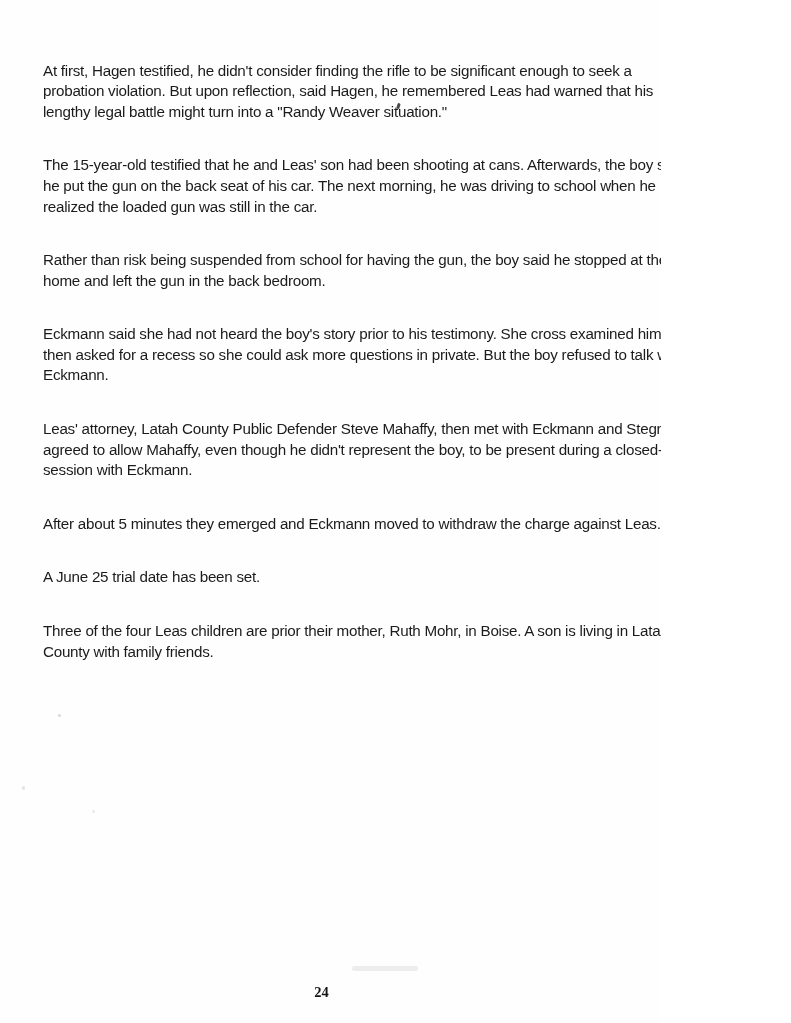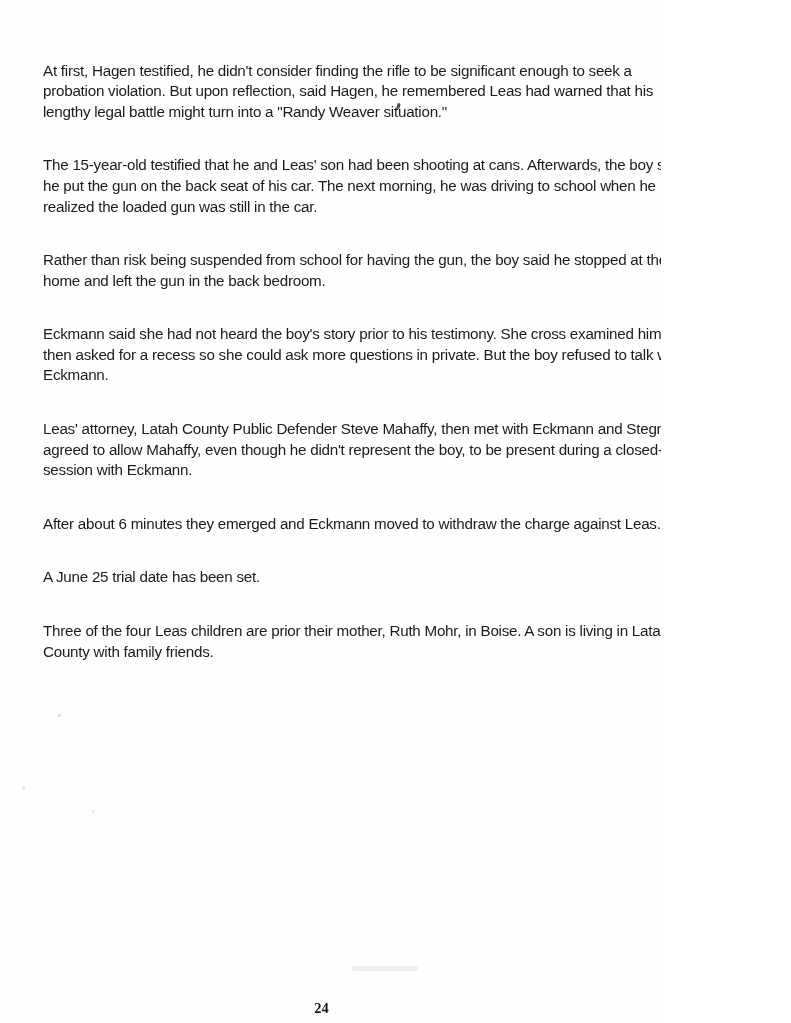--- a/index.html
+++ b/index.html
@@ -29,21 +29,20 @@
   }
   .text-block p {
     margin: 0 0 12.4px 0;
   }
   .page-footer {
     position: absolute;
     left: 0;
     top: 983px;
     width: 100%;
     text-align: center;
-    margin-top: 16px;
   }
   .page-number {
     display: inline-block;
     transform: translateX(-9px);
     font-family: "Liberation Serif", serif;
     font-weight: bold;
     font-size: 14.5px;
     color: #141414;
   }
   
@@ -80,21 +79,21 @@
 he put the gun on the back seat of his car. The next morning, he was driving to school when he
 realized the loaded gun was still in the car.</p>
     <p>Rather than risk being suspended from school for having the gun, the boy said he stopped at the Leas
 home and left the gun in the back bedroom.</p>
     <p>Eckmann said she had not heard the boy's story prior to his testimony. She cross examined him and
 then asked for a recess so she could ask more questions in private. But the boy refused to talk with
 Eckmann.</p>
     <p>Leas' attorney, Latah County Public Defender Steve Mahaffy, then met with Eckmann and Stegner
 agreed to allow Mahaffy, even though he didn't represent the boy, to be present during a closed-door
 session with Eckmann.</p>
-    <p>After about 6 minutes they emerged and Eckmann moved to withdraw the charge against Leas.</p>
+    <p>After about 5 minutes they emerged and Eckmann moved to withdraw the charge against Leas.</p>
     <p>A June 25 trial date has been set.</p>
     <p>Three of the four Leas children are prior their mother, Ruth Mohr, in Boise. A son is living in Latah
 County with family friends.</p>
   </div>
 
   <div class="speck speck-top-right"></div>
   <div class="speck speck-comma"></div>
   <div class="speck speck-mid"></div>
   <div class="speck speck-low-left"></div>
   <div class="speck speck-low-left2"></div>

